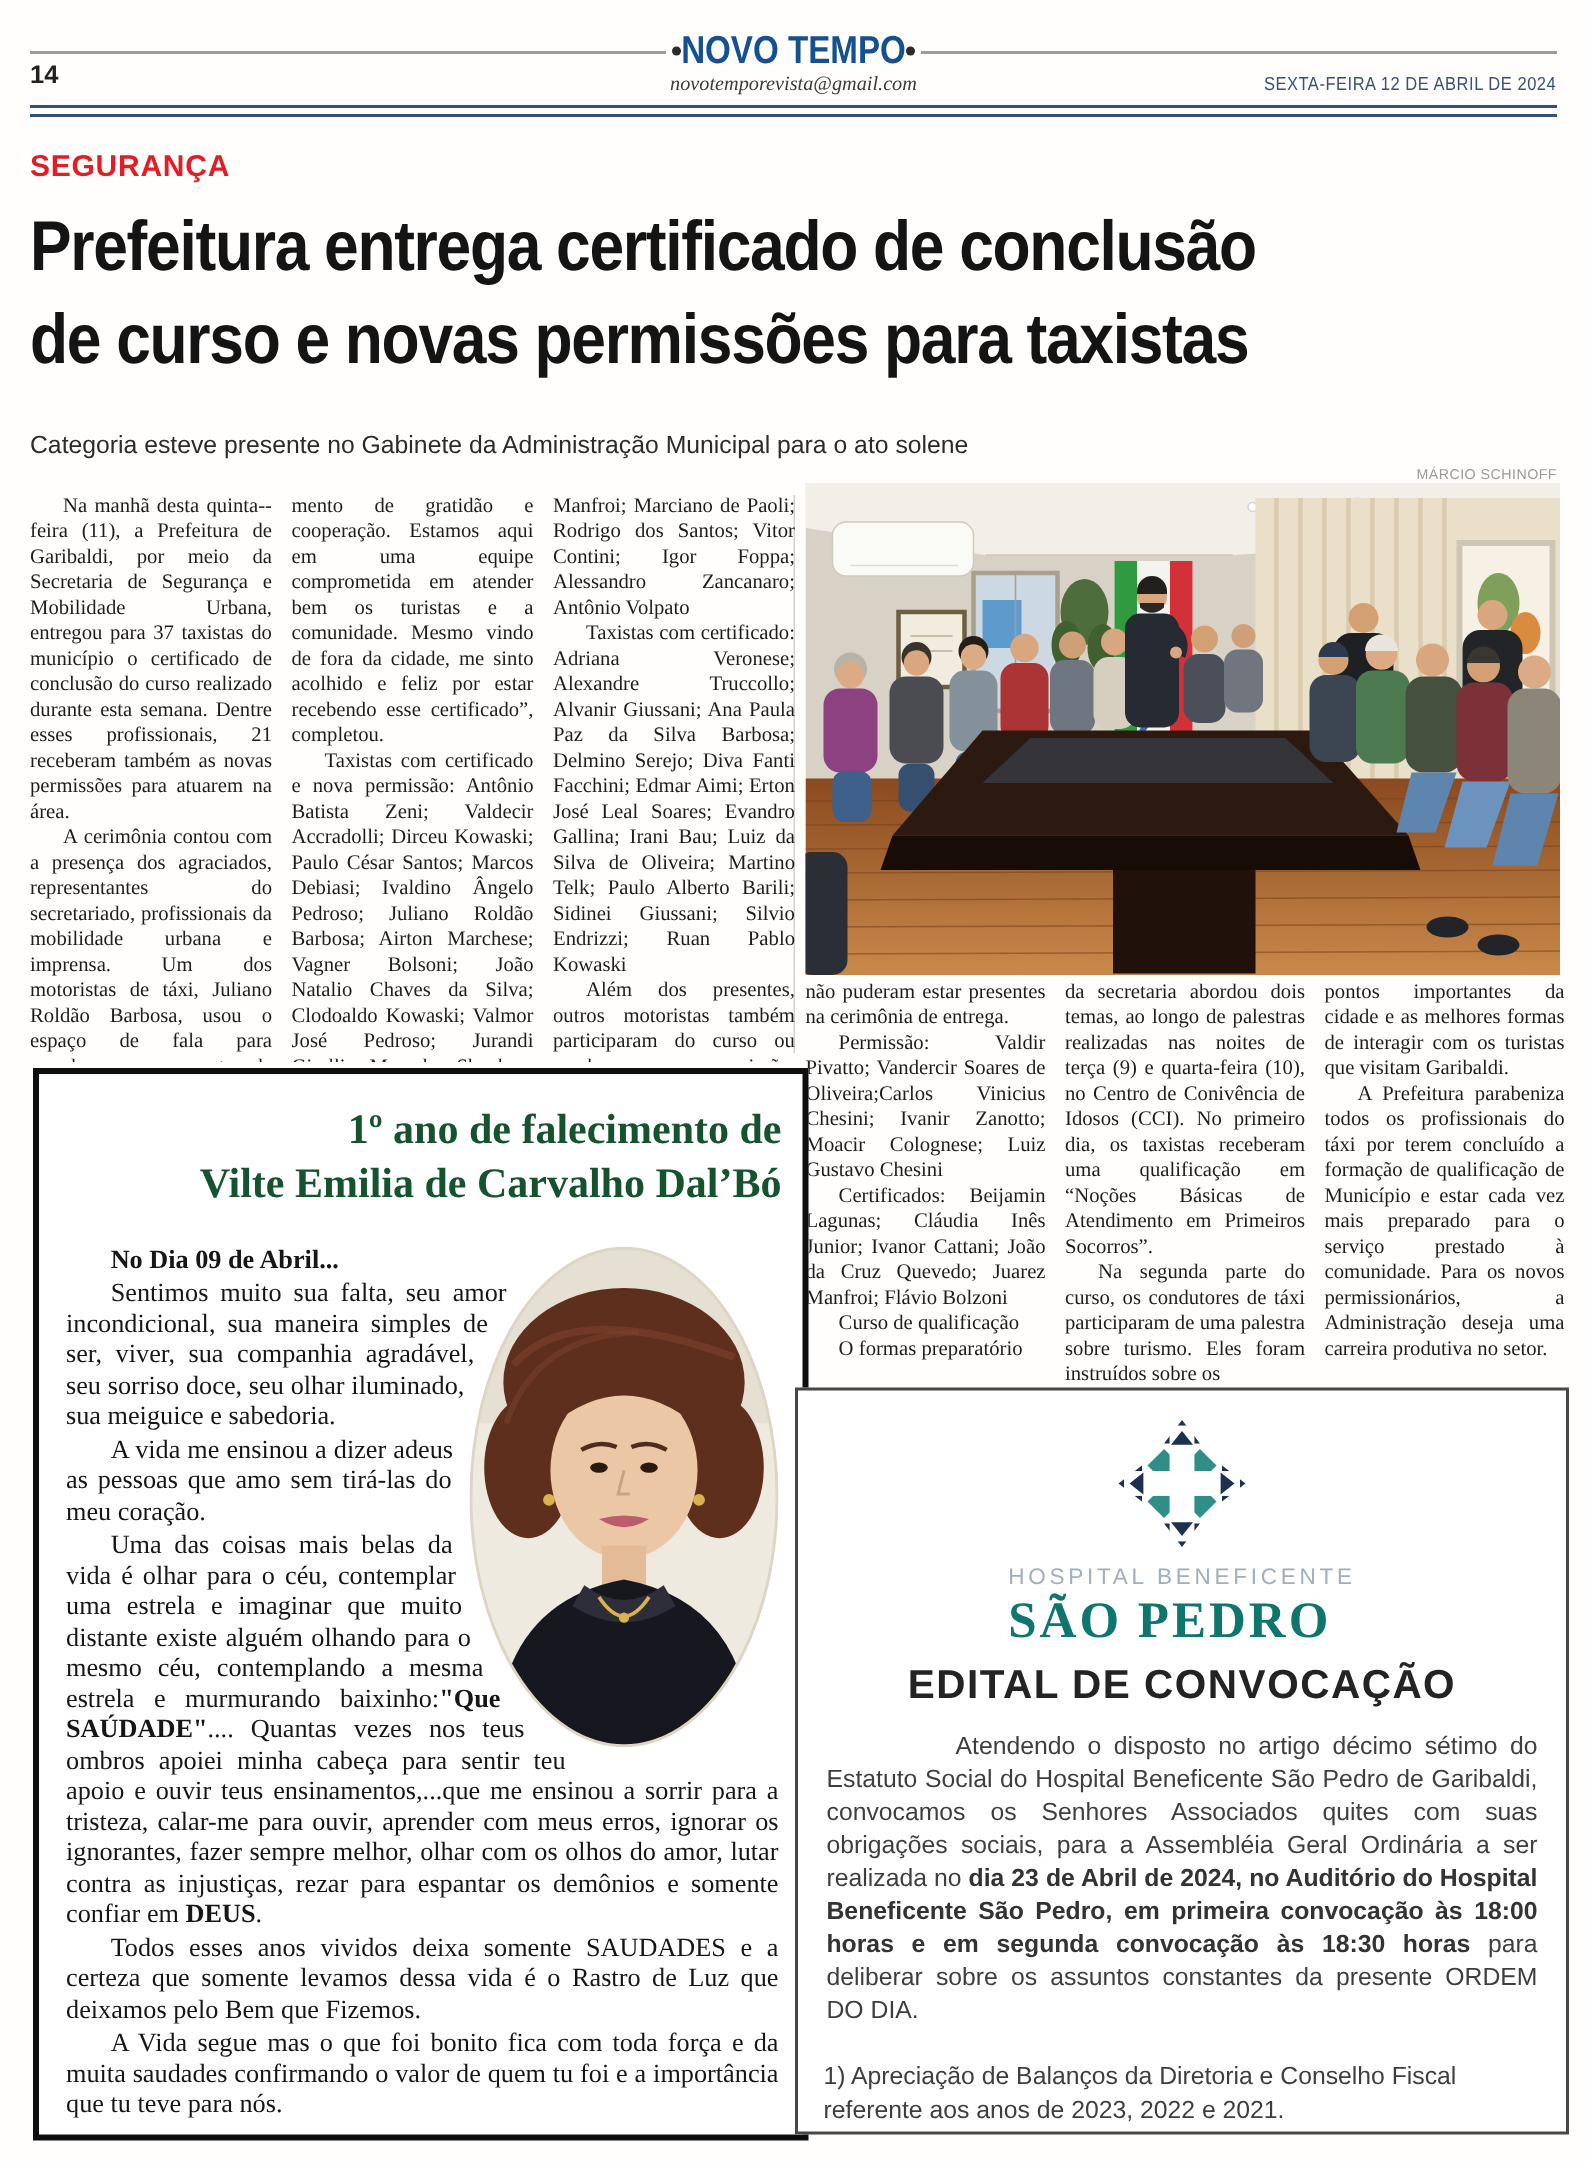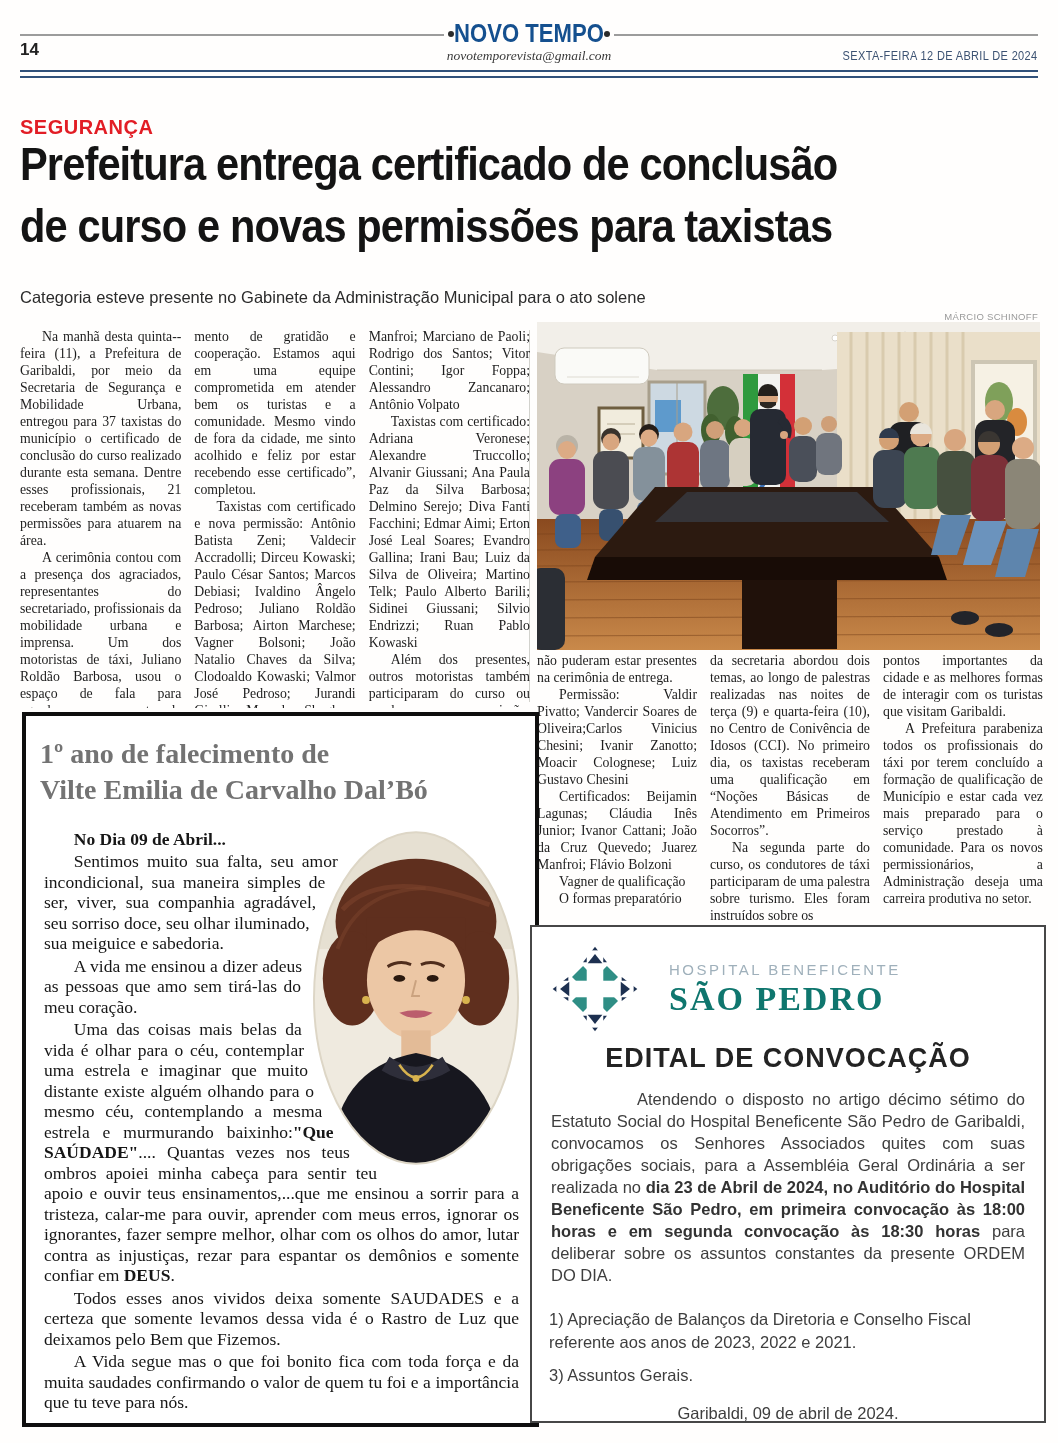--- a/index.html
+++ b/index.html
@@ -11,21 +11,21 @@
   .mast{position:absolute;top:18px;left:0;right:0;text-align:center;
         font:bold 26px "Liberation Sans",sans-serif;color:#15508f;transform:scaleX(.85);}
   .mail{position:absolute;top:48px;left:0;right:0;text-align:center;
         font:italic 13.5px "Liberation Serif",serif;color:#3a3a3a;}
   .pnum{position:absolute;top:40px;left:20px;font:bold 17px "Liberation Sans",sans-serif;color:#222;}
   .pdate{position:absolute;top:49px;right:20px;font:12.5px "Liberation Sans",sans-serif;
          color:#3c5272;letter-spacing:.4px;transform:scaleX(.88);transform-origin:100% 0;}
   .dblrule{position:absolute;top:70px;left:20px;right:20px;height:4px;
            border-top:2.5px solid #31517a;border-bottom:2px solid #31517a;}
   
-  .seclabel{position:absolute;top:116px;left:20px;font:bold 20px "Liberation Sans",sans-serif;
+  .seclabel{position:absolute;top:100px;left:20px;font:bold 20px "Liberation Sans",sans-serif;
             color:#e21d25;letter-spacing:.5px;}
   .headline{position:absolute;top:133px;left:20px;width:1150px;transform:scaleX(.885);
             transform-origin:0 0;font:bold 47px/1.32 "Liberation Sans",sans-serif;
             letter-spacing:-1px;color:#141414;white-space:nowrap;}
   .subtitle{position:absolute;top:288px;left:20px;font:16.5px "Liberation Sans",sans-serif;color:#2b2b2b;}
   .credit{position:absolute;top:311px;right:20px;font:9.5px "Liberation Sans",sans-serif;
           color:#9a9a9a;letter-spacing:.3px;}
   .photo-wrap{position:absolute;top:322px;left:537px;width:503px;height:328px;}
   .vhair{position:absolute;left:529px;top:330px;width:1px;height:372px;background:#d2d2cd;}
   .ncols{position:absolute;display:flex;}
@@ -33,28 +33,28 @@
   .ncols-top{top:328px;left:20px;width:510px;height:380px;overflow:hidden;gap:13px;}
   .ncols-top .ncol{width:162px;}
   .ncols-bot{top:652px;left:537px;width:506px;height:270px;overflow:hidden;gap:13px;}
   .ncols-bot .ncol{width:160px;}
   .ncol p{margin:0;}
   .ncol p.indent{text-indent:1.6em;}
   .ncol p.cont{text-indent:0;}
   
   .obit{position:absolute;left:22px;top:712px;width:481px;height:695px;border:4px solid #0e0e0e;
         background:#fff;padding:6px 14px;overflow:hidden;}
-  .obit-title{margin-top:14px;text-align:left;font:bold 28px/1.3 "Liberation Serif",serif;color:#737373;}
+  .obit-title{margin-top:14px;text-align:right;font:bold 28px/1.3 "Liberation Serif",serif;color:#14532d;}
   .obit-body{margin:20px 2px 0 4px;font:17.5px/20.5px "Liberation Serif",serif;text-align:justify;color:#161616;}
   .obit-body p{margin:0 0 2px 0;text-indent:1.7em;}
   .portrait{float:right;width:206px;height:334px;margin:2px 0 6px 12px;shape-outside:ellipse(50% 50%);}
   
   .edital{position:absolute;left:530px;top:925px;width:478px;height:470px;border:2px solid #474747;
           background:#fff;padding:12px 17px;overflow:hidden;font-family:"Liberation Sans",sans-serif;}
-  .logo-row{display:flex;justify-content:flex-start;align-items:center;gap:28px;margin-top:4px;}
+  .logo-row{display:flex;justify-content:flex-end;align-items:center;gap:8px;margin-top:4px;flex-direction:column;}
   .org1{font:15px "Liberation Sans",sans-serif;color:#9fb0bb;letter-spacing:2.5px;}
   .org2{font:600 34px "Liberation Serif",serif;color:#0f766e;letter-spacing:2px;margin-top:2px;}
   .ed-head{margin-top:8px;text-align:center;font:bold 27px "Liberation Sans",sans-serif;
            color:#232323;letter-spacing:1px;}
   .ed-body{margin:14px 2px 0 2px;font:16.5px/22px "Liberation Sans",sans-serif;color:#3e3e3e;
            text-align:justify;text-indent:86px;}
   .ed-body b{color:#333;}
   .ed-items{margin-top:22px;font:16.5px/23px "Liberation Sans",sans-serif;color:#3e3e3e;}
   .ed-items p{margin:0 0 10px 0;}
   .ed-close{margin-top:12px;text-align:center;font:16.5px/29px "Liberation Sans",sans-serif;color:#3e3e3e;}
@@ -215,21 +215,21 @@
         <p class="cont">Manfroi; Marciano de Paoli; Rodrigo dos Santos; Vitor Contini; Igor Foppa; Alessandro Zancanaro; Antônio Volpato</p>
         <p class="indent">Taxistas com certificado: Adriana Veronese; Alexandre Truccollo; Alvanir Giussani; Ana Paula Paz da Silva Barbosa; Delmino Serejo; Diva Fanti Facchini; Edmar Aimi; Erton José Leal Soares; Evandro Gallina; Irani Bau; Luiz da Silva de Oliveira; Martino Telk; Paulo Alberto Barili; Sidinei Giussani; Silvio Endrizzi; Ruan Pablo Kowaski</p>
         <p class="indent">Além dos presentes, outros motoristas também participaram do curso ou receberam a nova permissão, mas</p>
       </div>
   </div>
   <div class="ncols ncols-bot">
     <div class="ncol">
         <p class="cont">não puderam estar presentes na cerimônia de entrega.</p>
         <p class="indent">Permissão: Valdir Pivatto; Vandercir Soares de Oliveira;Carlos Vinicius Chesini; Ivanir Zanotto; Moacir Colognese; Luiz Gustavo Chesini</p>
         <p class="indent">Certificados: Beijamin Lagunas; Cláudia Inês Junior; Ivanor Cattani; João da Cruz Quevedo; Juarez Manfroi; Flávio Bolzoni</p>
-        <p class="indent">Vagner de qualificação</p>
+        <p class="indent">Curso de qualificação</p>
         <p class="indent">O formas preparatório</p>
       </div>
     <div class="ncol">
         <p class="cont">da secretaria abordou dois temas, ao longo de palestras realizadas nas noites de terça (9) e quarta-feira (10), no Centro de Conivência de Idosos (CCI). No primeiro dia, os taxistas receberam uma qualificação em “Noções Básicas de Atendimento em Primeiros Socorros”.</p>
         <p class="indent">Na segunda parte do curso, os condutores de táxi participaram de uma palestra sobre turismo. Eles foram instruídos sobre os</p>
       </div>
     <div class="ncol">
         <p class="cont">pontos importantes da cidade e as melhores formas de interagir com os turistas que visitam Garibaldi.</p>
         <p class="indent">A Prefeitura parabeniza todos os profissionais do táxi por terem concluído a formação de qualificação de Município e estar cada vez mais preparado para o serviço prestado à comunidade. Para os novos permissionários, a Administração deseja uma carreira produtiva no setor.</p>
       </div>

